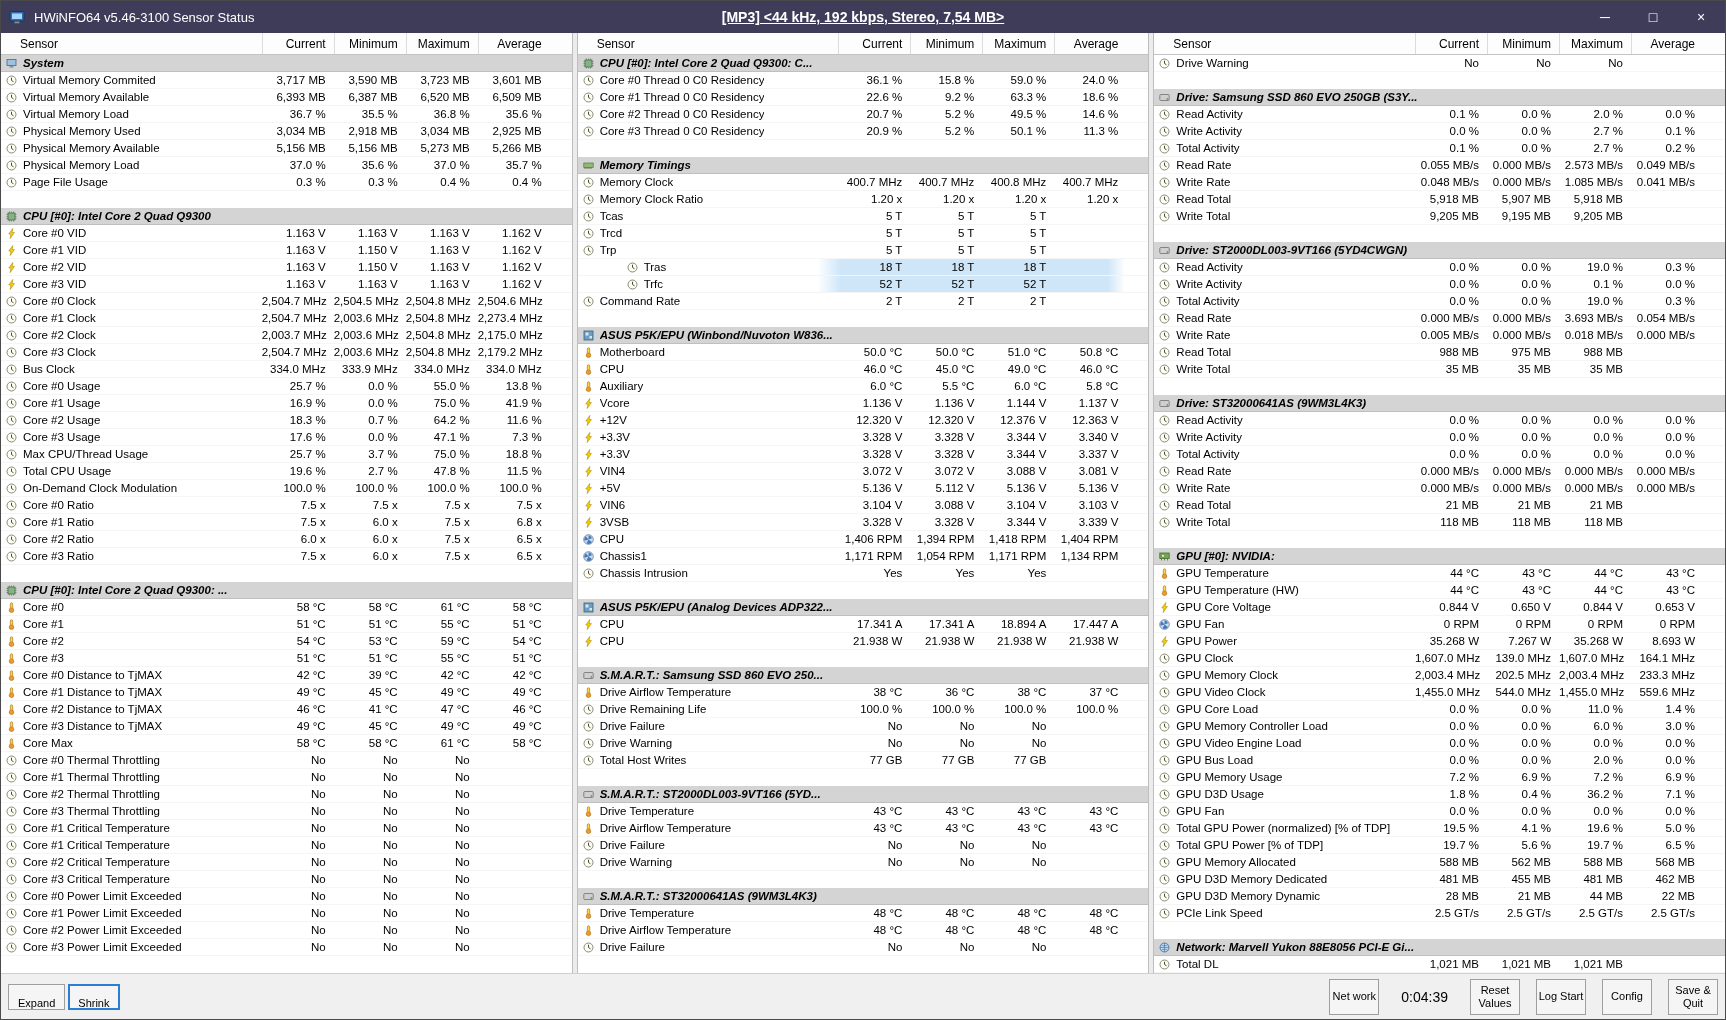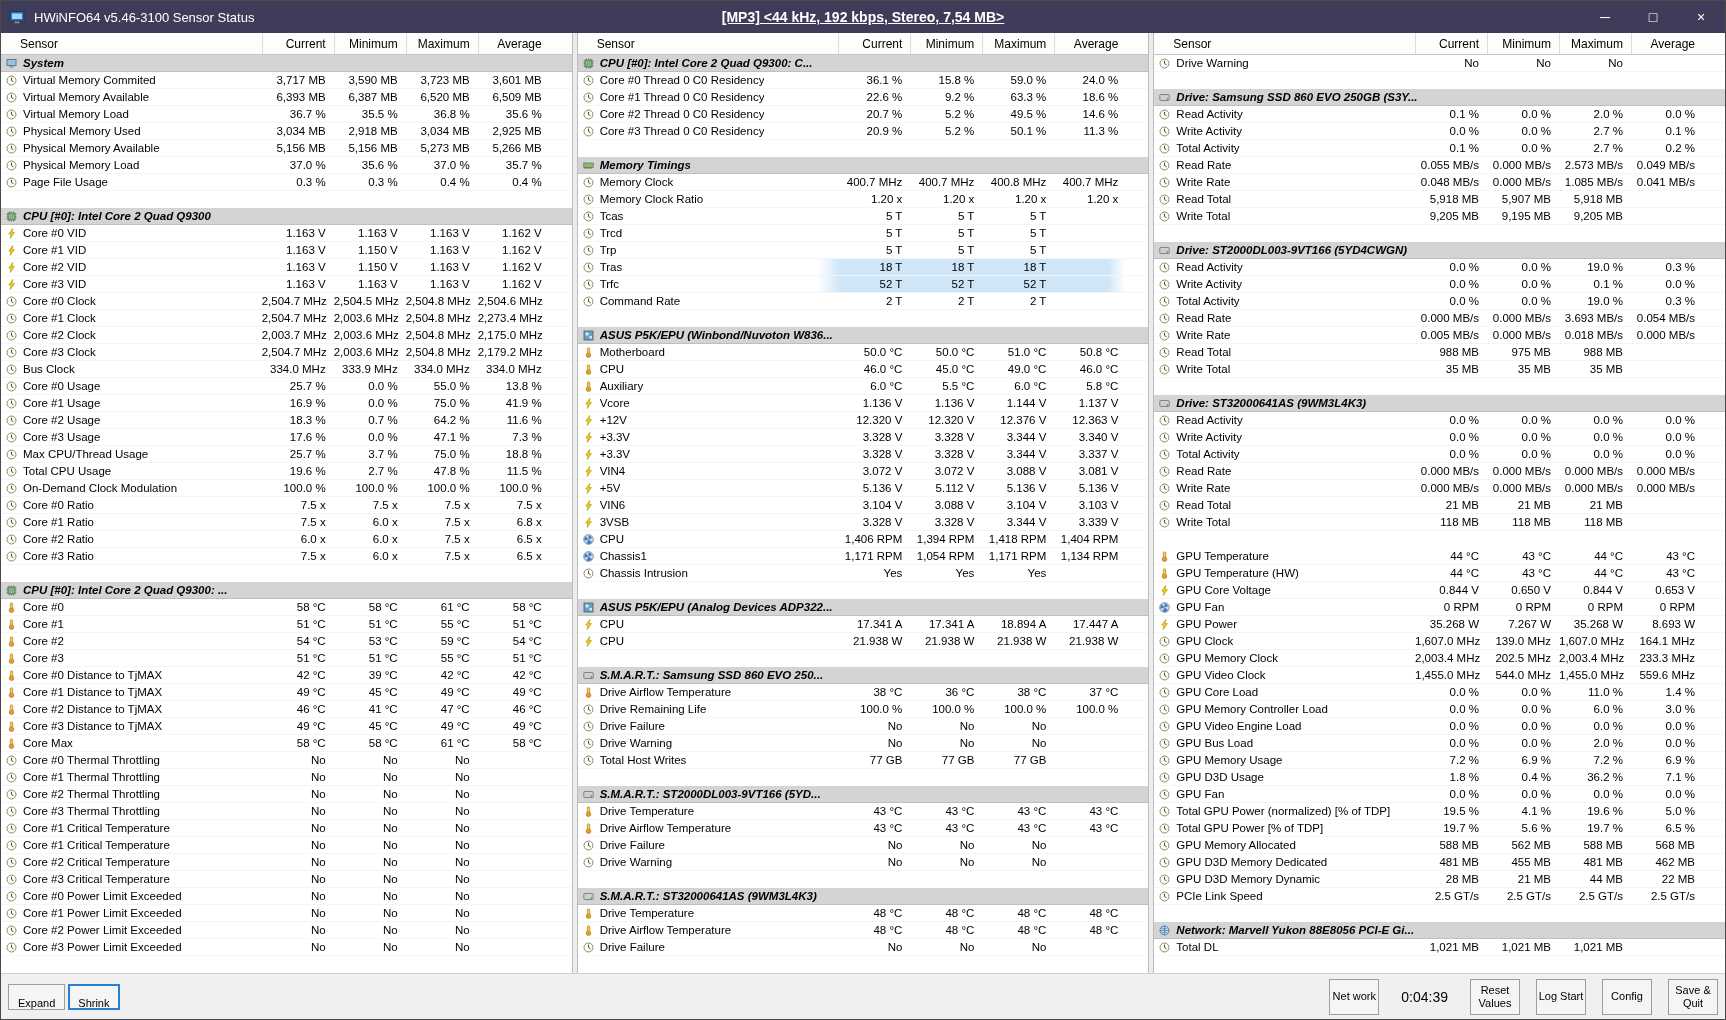--- a/index.html
+++ b/index.html
@@ -25,21 +25,21 @@
 
   .phead { flex:0 0 22px; display:flex; align-items:center; border-bottom:1px solid #c4c4c4; background:#fdfdfd; font-size:12px;padding-left:12px; }
   .h-sensor { flex:1 1 auto; min-width:0; padding-left:7px; text-align:left; }
   .h-num { flex:0 0 72px; text-align:right; padding-right:8px; border-left:1px solid #dcdcdc; height:100%; display:flex; align-items:center; justify-content:flex-end; }
   .h-num:last-child { margin-right:22px; }
 
   .pbody { flex:1 1 auto; overflow:hidden; }
   .row { display:flex; align-items:center; height:17px; border-bottom:1px solid #f5f5f5; font-size:11.5px; white-space:nowrap; }
   .row.spacer { border-bottom:none; }
   .row.section { background:var(--section_bg,#d4d4d4); font-style:italic; font-weight:700; border-bottom:1px solid #bfbfbf; }
-  .row.hl { background:linear-gradient(90deg,#ffffff 0 42%, var(--row_highlight,#d8ebfa) 46% 93%, #ffffff 96%); }
+  .row.hl { background:linear-gradient(90deg,#ffffff 0 42%, var(--row_highlight,#d8ebfa) 46% 93%, #ffffff 96%);padding-left:44px; }
   .c-sensor { flex:1 1 auto; min-width:0; display:flex; align-items:center; padding-left:5px; overflow:hidden; }
   .c-sensor .icon { display:inline-flex; width:13px; height:11px; margin-right:4px; flex:none; align-items:center; }
   .c-sensor .lbl { overflow:hidden; text-overflow:clip; }
   .c-num { flex:0 0 72px; text-align:right; padding-right:8px; overflow:hidden; }
   .c-num:last-child { margin-right:22px; }
 
   
   .footer { flex:0 0 46px; background:var(--footer_bg,#f0f0f0); border-top:1px solid #cfcfcf;
             display:flex; align-items:center; padding:0 7px; }
   .fbtn { background:#f5f5f5; border:1px solid #9e9e9e; font-family:inherit; font-size:11px; line-height:1.15;
@@ -1892,20 +1892,32 @@
                 </svg>
               </span>
               <span class="lbl">Write Total</span>
             </div>
             <div class="c-num">118 MB</div>
             <div class="c-num">118 MB</div>
             <div class="c-num">118 MB</div>
             <div class="c-num"></div>
           </div>
           <div class="row spacer"></div>
+          <div class="row section">
+            <div class="c-sensor">
+              <span class="icon">
+                <svg width="11" height="11" viewBox="0 0 11 11">
+                  <rect x="0.8" y="2" width="9.4" height="5.5" fill="#76a84a" stroke="#3f6f2f" stroke-width="0.8"></rect>
+                  <circle cx="4" cy="4.8" r="1.6" fill="#e8f0d8" stroke="#3f6f2f" stroke-width="0.5"></circle>
+                  <path d="M2.5 7.5 V9.5 M5.5 7.5 V9.5 M8.5 7.5 V9.5" stroke="#555" stroke-width="0.7"></path>
+                </svg>
+              </span>
+              <span class="lbl">GPU [#0]: NVIDIA:</span>
+            </div>
+          </div>
           <div class="row">
             <div class="c-sensor">
               <span class="icon">
                 <svg width="11" height="11" viewBox="0 0 11 11">
                   <rect x="4.3" y="0.8" width="2.4" height="6" rx="1.2" fill="#ffd24a" stroke="#b07c1f" stroke-width="0.7"></rect>
                   <circle cx="5.5" cy="8.2" r="2.3" fill="#f0972e" stroke="#b07c1f" stroke-width="0.7"></circle>
                 </svg>
               </span>
               <span class="lbl">GPU Temperature</span>
             </div>

